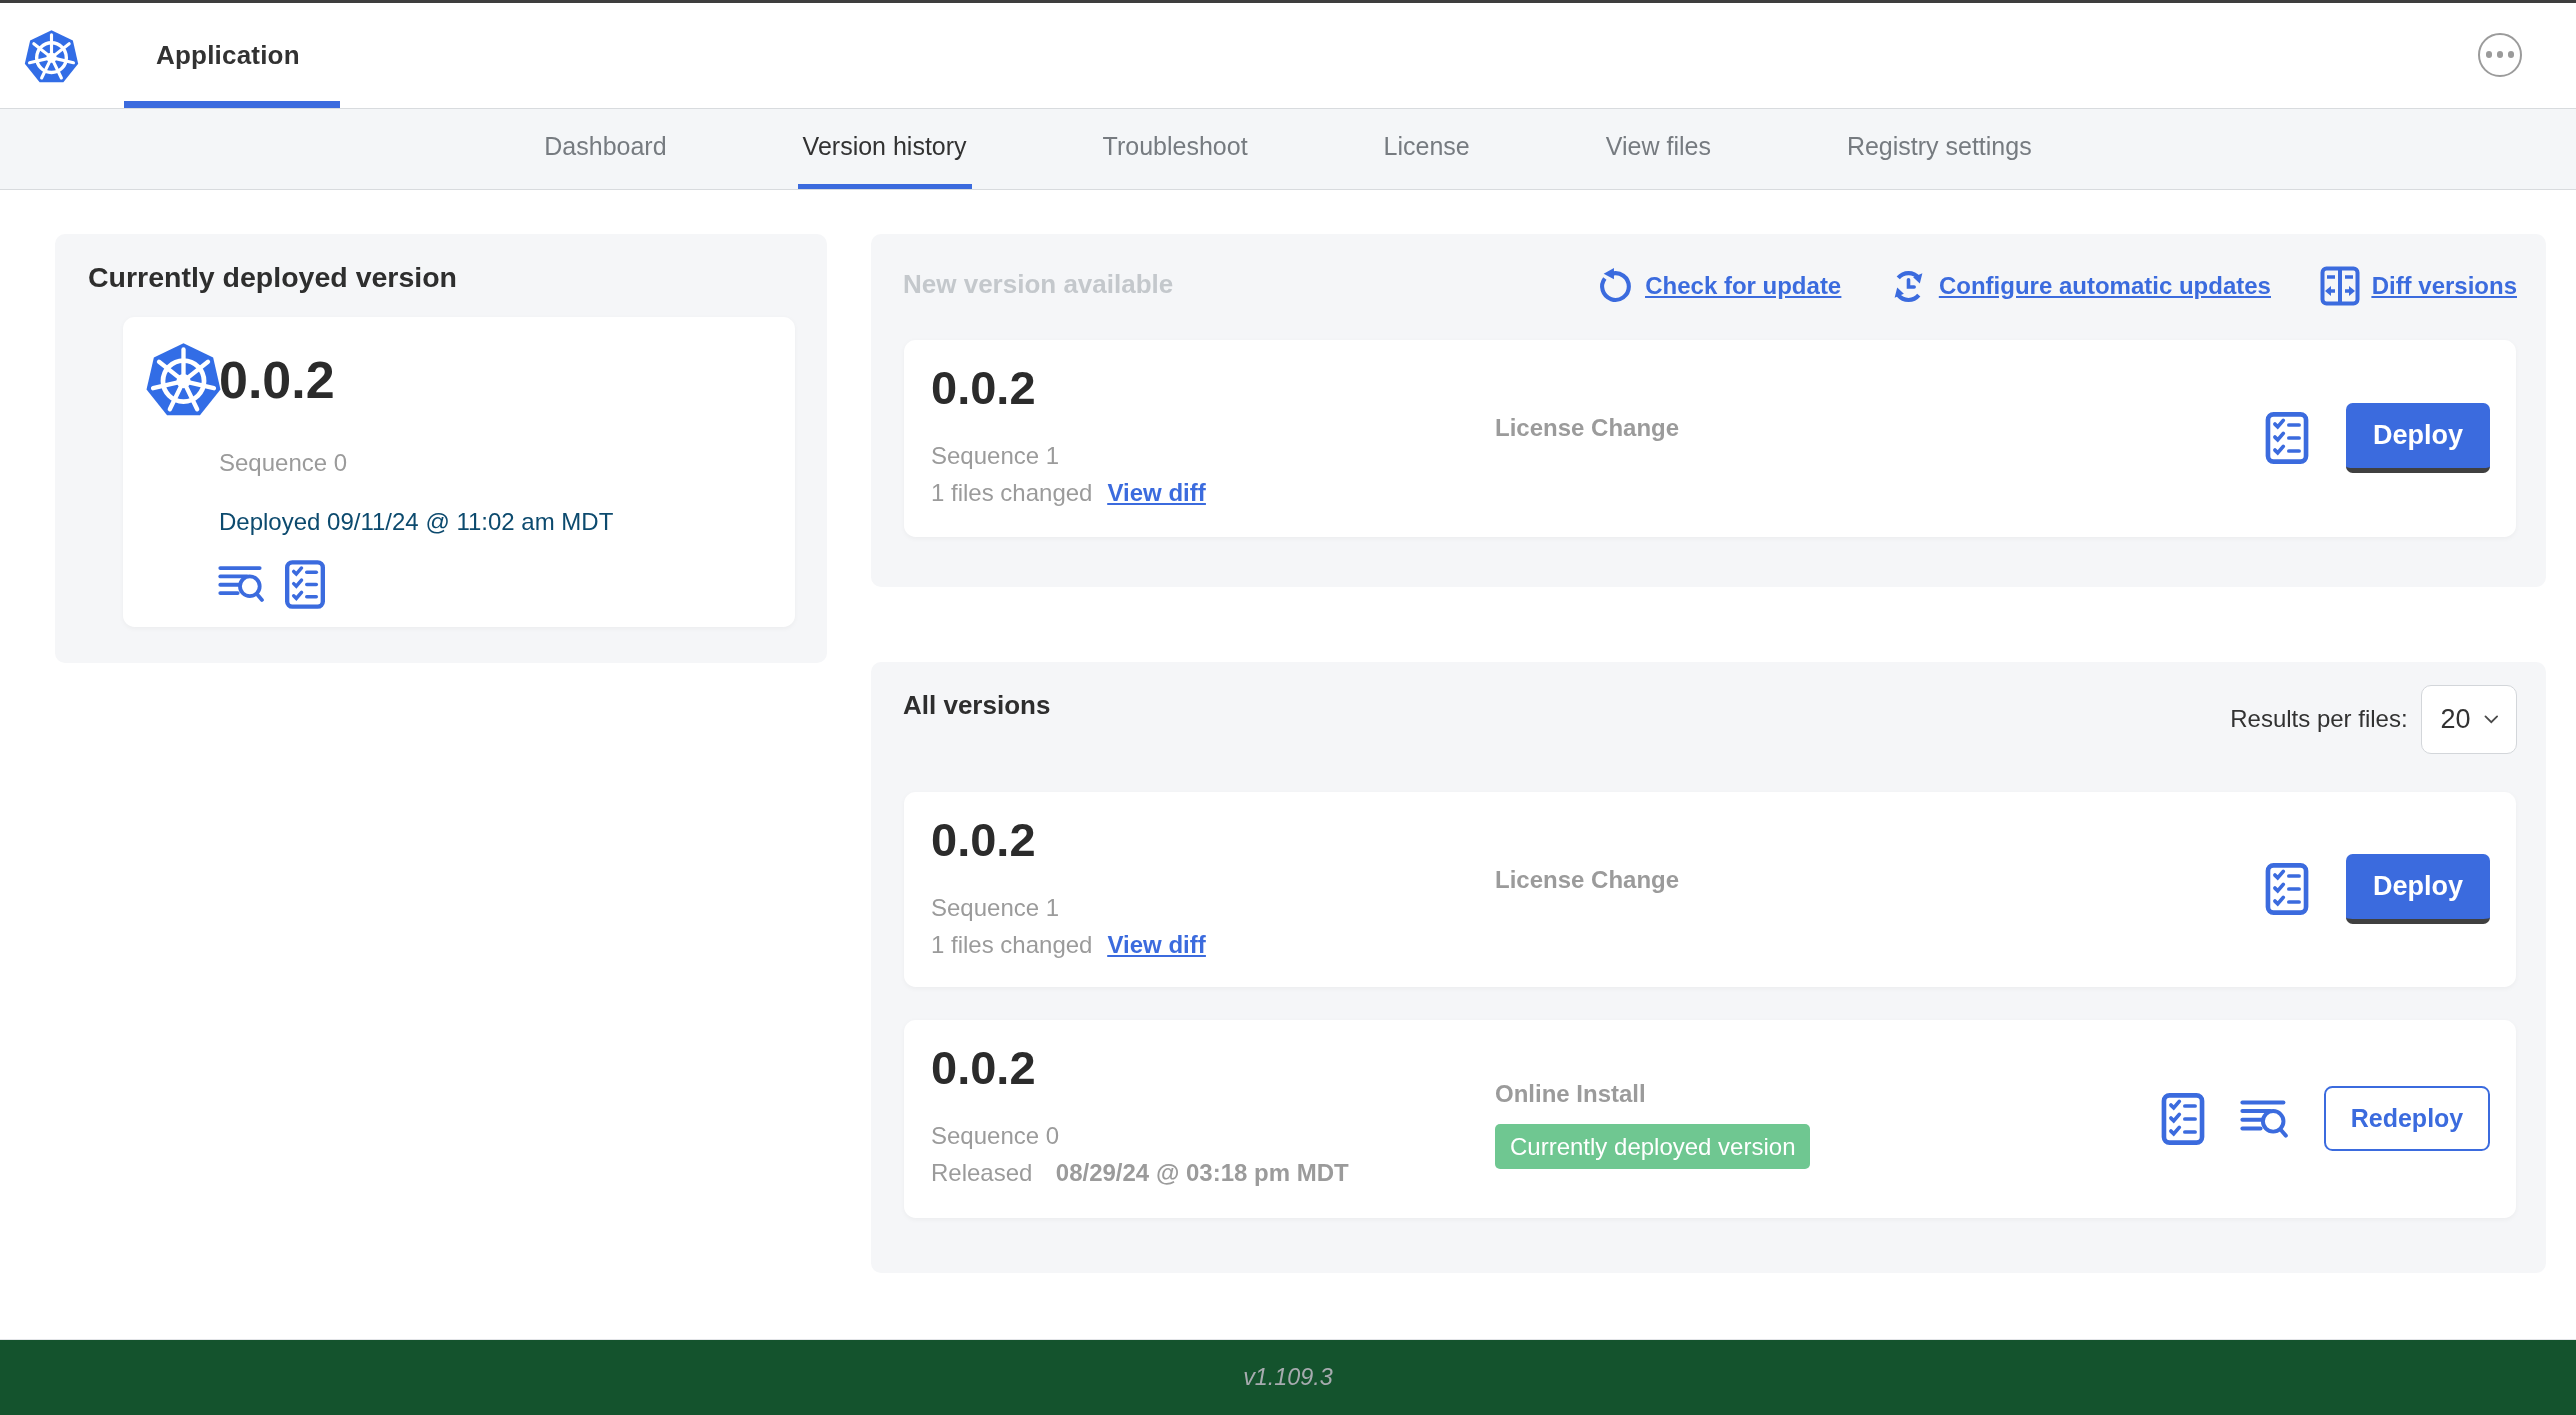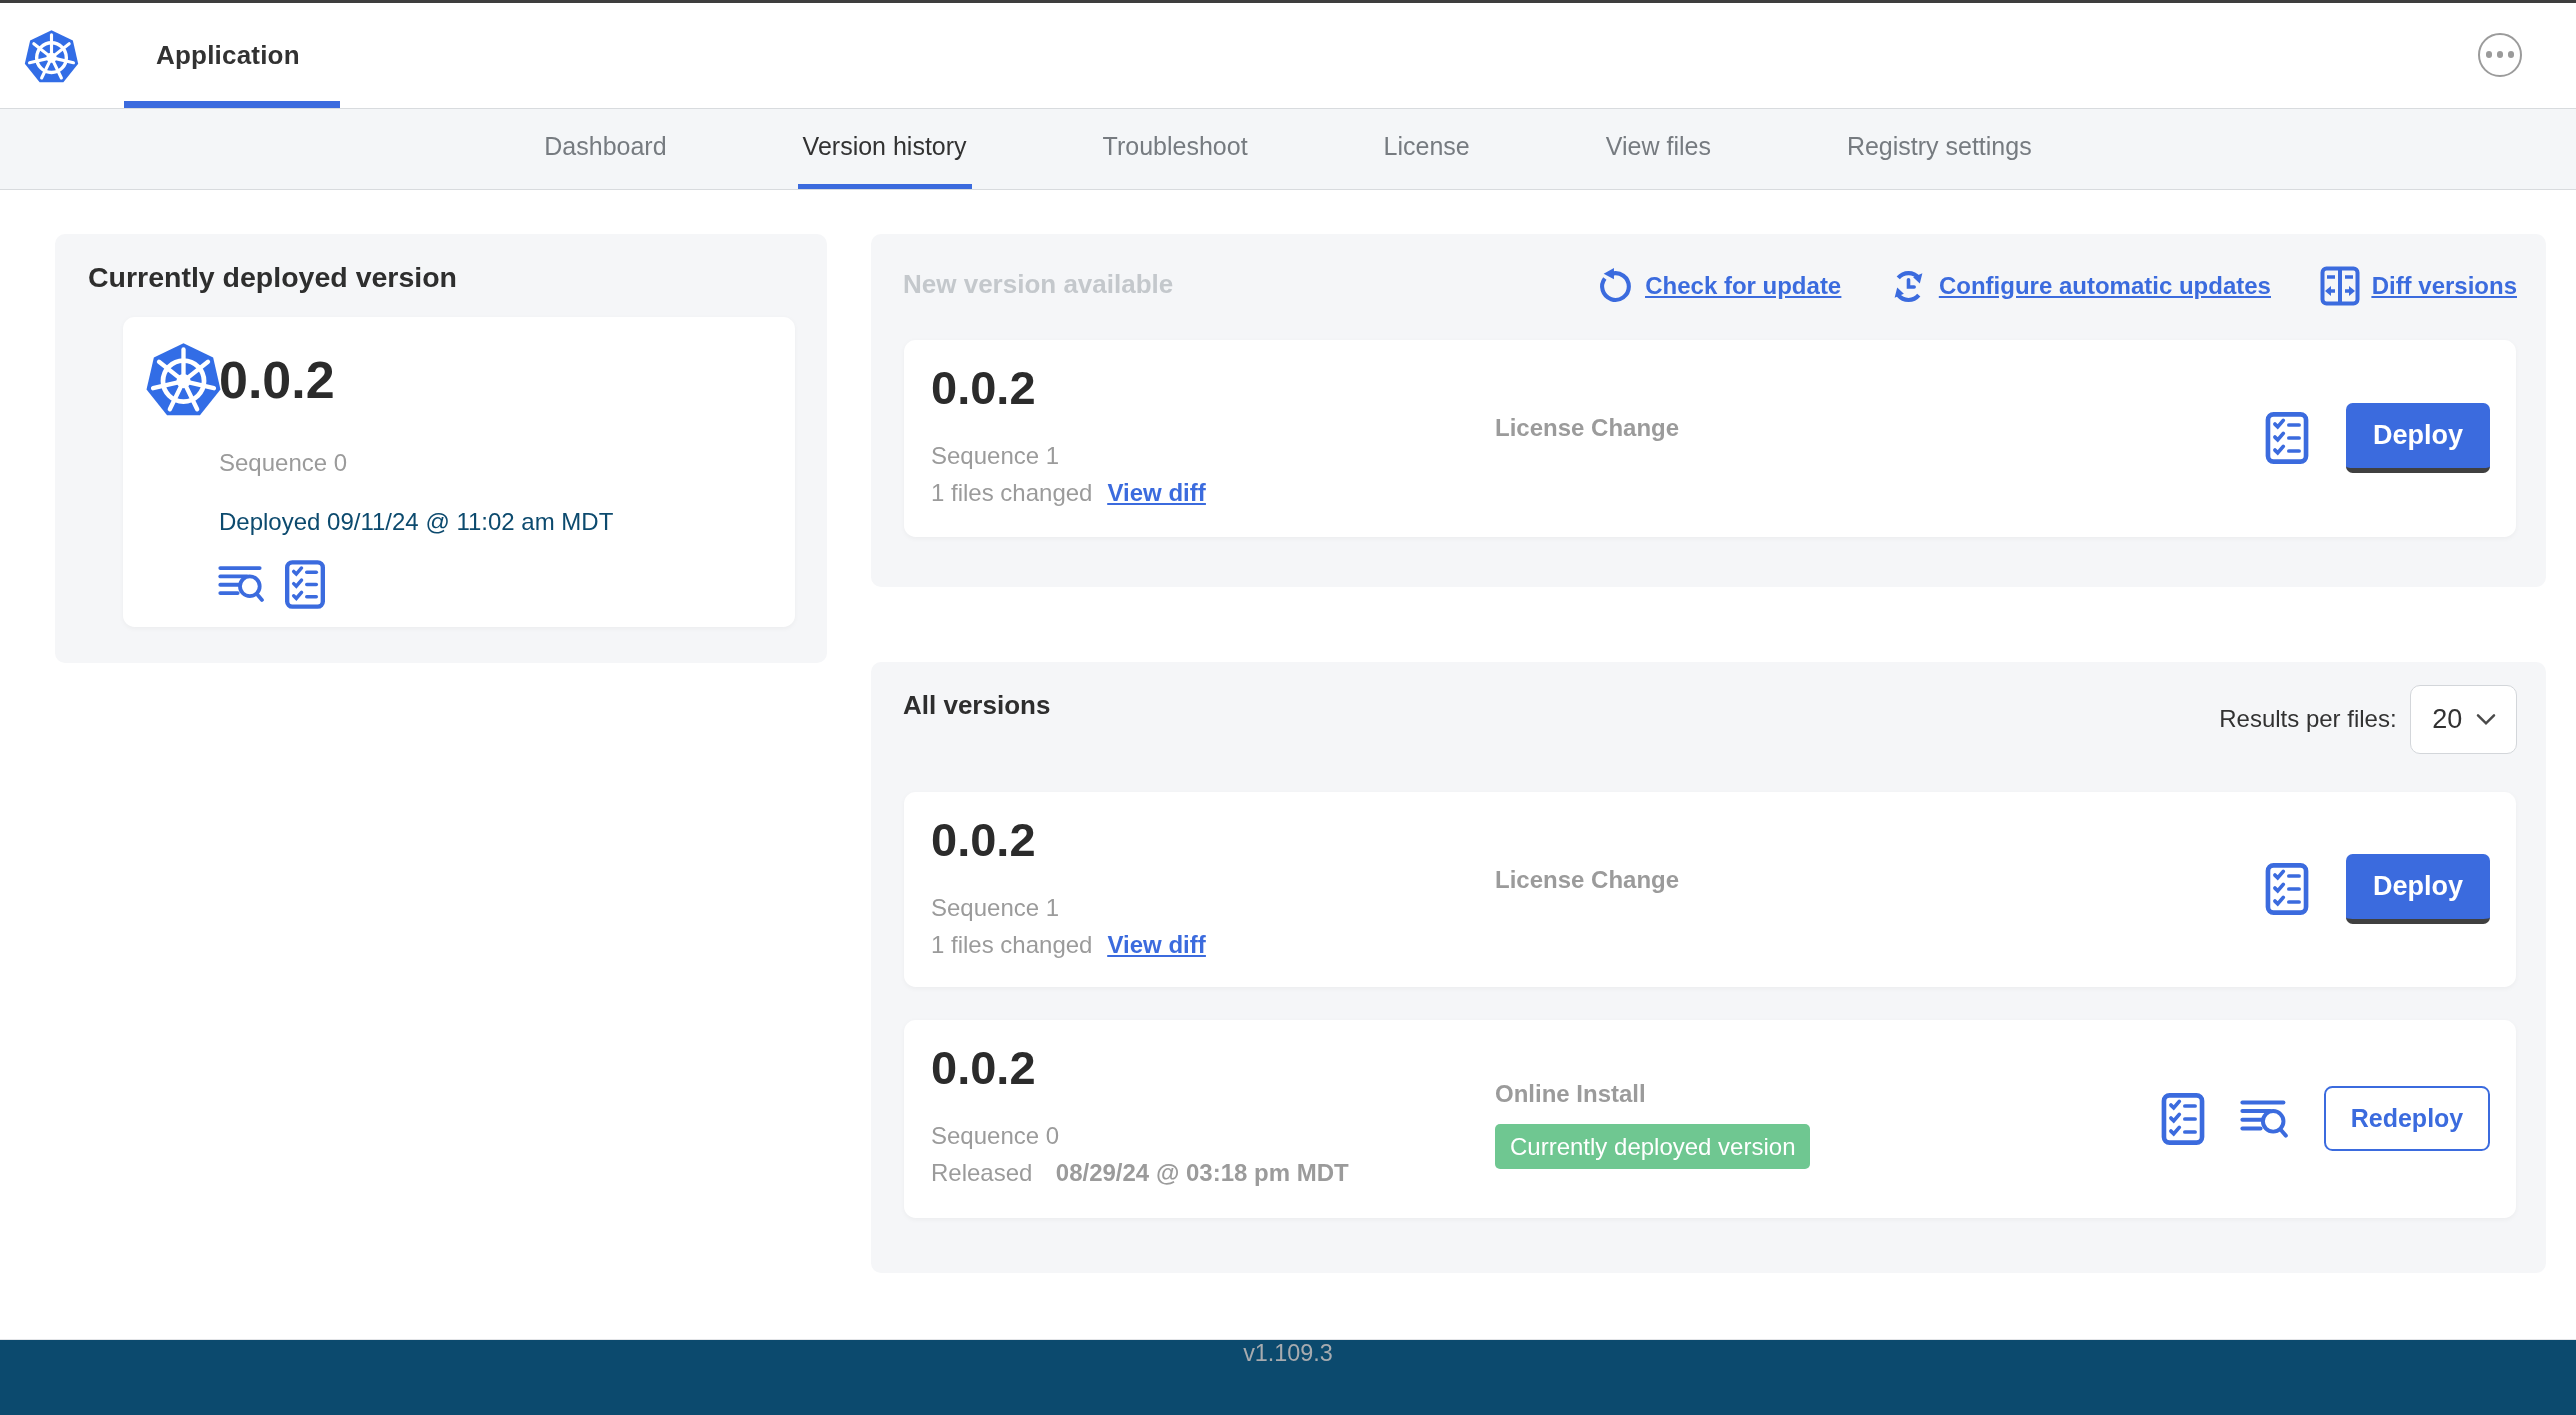--- a/index.html
+++ b/index.html
@@ -36,38 +36,38 @@
 
   
   .right-top { left:871px; top:44px; width:1675px; height:353px; }
   .right-bottom { left:871px; top:472px; width:1675px; height:611px; }
   .sec-title-muted { position:absolute; left:32px; top:35px; font-size:26px; font-weight:600; color:#c4c8cc; }
   .sec-title-dark { position:absolute; left:32px; top:28.5px; font-size:26px; font-weight:700; color:#2e2e2e; }
   .actions-row { position:absolute; right:29px; top:32px; display:flex; align-items:center; gap:49px; }
   .link { display:flex; align-items:center; gap:11.7px; font-size:24px; font-weight:600; color:#3b6bde; text-decoration:underline; cursor:pointer; white-space:nowrap; }
   .per-page { position:absolute; right:29px; top:23.4px; display:flex; align-items:center; gap:13.4px; }
   .per-page-label { font-size:24px; color:#323232; }
-  .select-box { width:107px; height:69px; background:#fff; border:1.7px solid #d3d6da; border-radius:10px; display:flex; align-items:center; justify-content:center; padding:0 17px 0 18.4px; cursor:pointer;gap:14px; }
+  .select-box { width:96px; height:69px; background:#fff; border:1.7px solid #d3d6da; border-radius:10px; display:flex; align-items:center; justify-content:center; padding:0 17px 0 18.4px; cursor:pointer;gap:14px; }
   .select-box .val { font-size:27px; color:#323232; }
 
   
   .vrow { position:absolute; left:33px; width:1612px; background:#fff; border-radius:11.7px; box-shadow:0 1.7px 5px rgba(0,0,0,.04); }
   .v-num { position:absolute; left:27px; top:20px; font-size:47px; font-weight:700; color:#2b2b2b; }
   .v-seq { position:absolute; left:27px; top:102px; font-size:24px; color:#9b9b9b; }
   .v-meta { position:absolute; left:27px; top:139px; font-size:24px; color:#9b9b9b; display:flex; align-items:baseline; gap:15px; }
   .v-source { position:absolute; left:591px; font-size:24px; font-weight:600; color:#9b9b9b; }
   .v-actions { position:absolute; right:26px; top:0; height:100%; display:flex; align-items:center; gap:37px; }
   .icon-btn { background:none; border:none; cursor:pointer; padding:0; display:flex; }
   .btn-deploy { width:144px; height:70px; background:#3b6bde; border:none; border-bottom:5px solid #404040; border-radius:6.7px; color:#fff; font-size:27px; font-weight:700; font-family:inherit; cursor:pointer; }
   .btn-redeploy { width:166px; height:65px; background:#fff; border:2.5px solid #3b6bde; border-radius:8.4px; color:#3b6bde; font-size:25px; font-weight:700; font-family:inherit; cursor:pointer; }
   .badge-green { position:absolute; left:591px; top:104px; height:45px; line-height:45px; padding:0 15px; background:#6fc791; border-radius:5px; color:#fff; font-size:24px; }
   .rel-date { font-weight:700; margin-left:8.4px; }
 
   
-  .footer { height:77px; background:#0c4a6e; border-top:0.8px solid #e3e5e8; display:flex; justify-content:center; }
+  .footer { height:77px; background:#14532d; border-top:0.8px solid #e3e5e8; display:flex; align-items:center; justify-content:center;font-style:italic; }
   .footer span { font-size:23.4px; color:#a7abaf; }
 
   svg { display:block; }
 </style>
 </head>
 <body>
 
 <div class="topline"></div>
 
 <div class="header">

